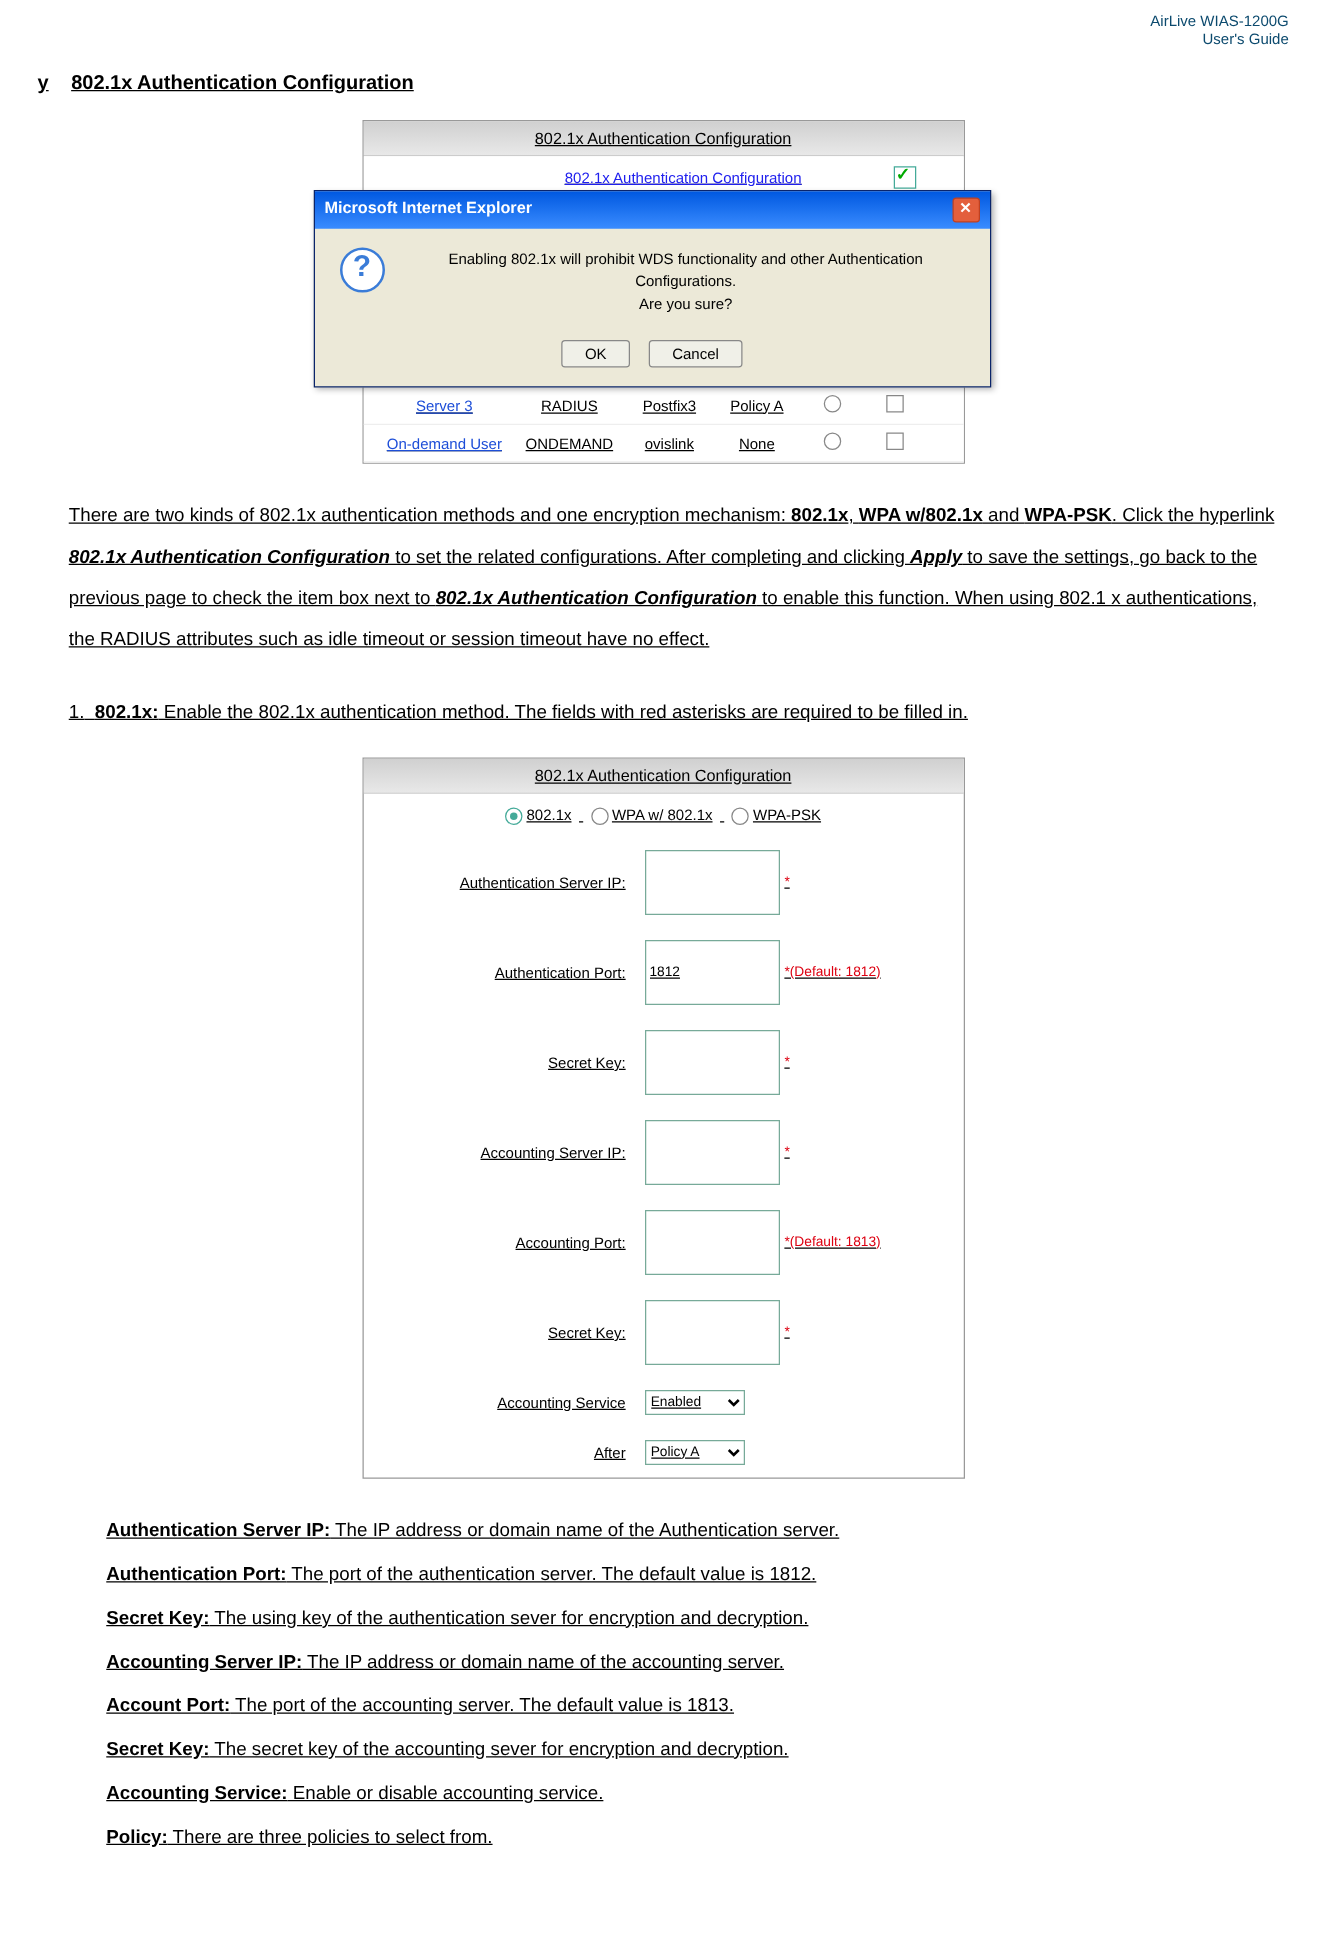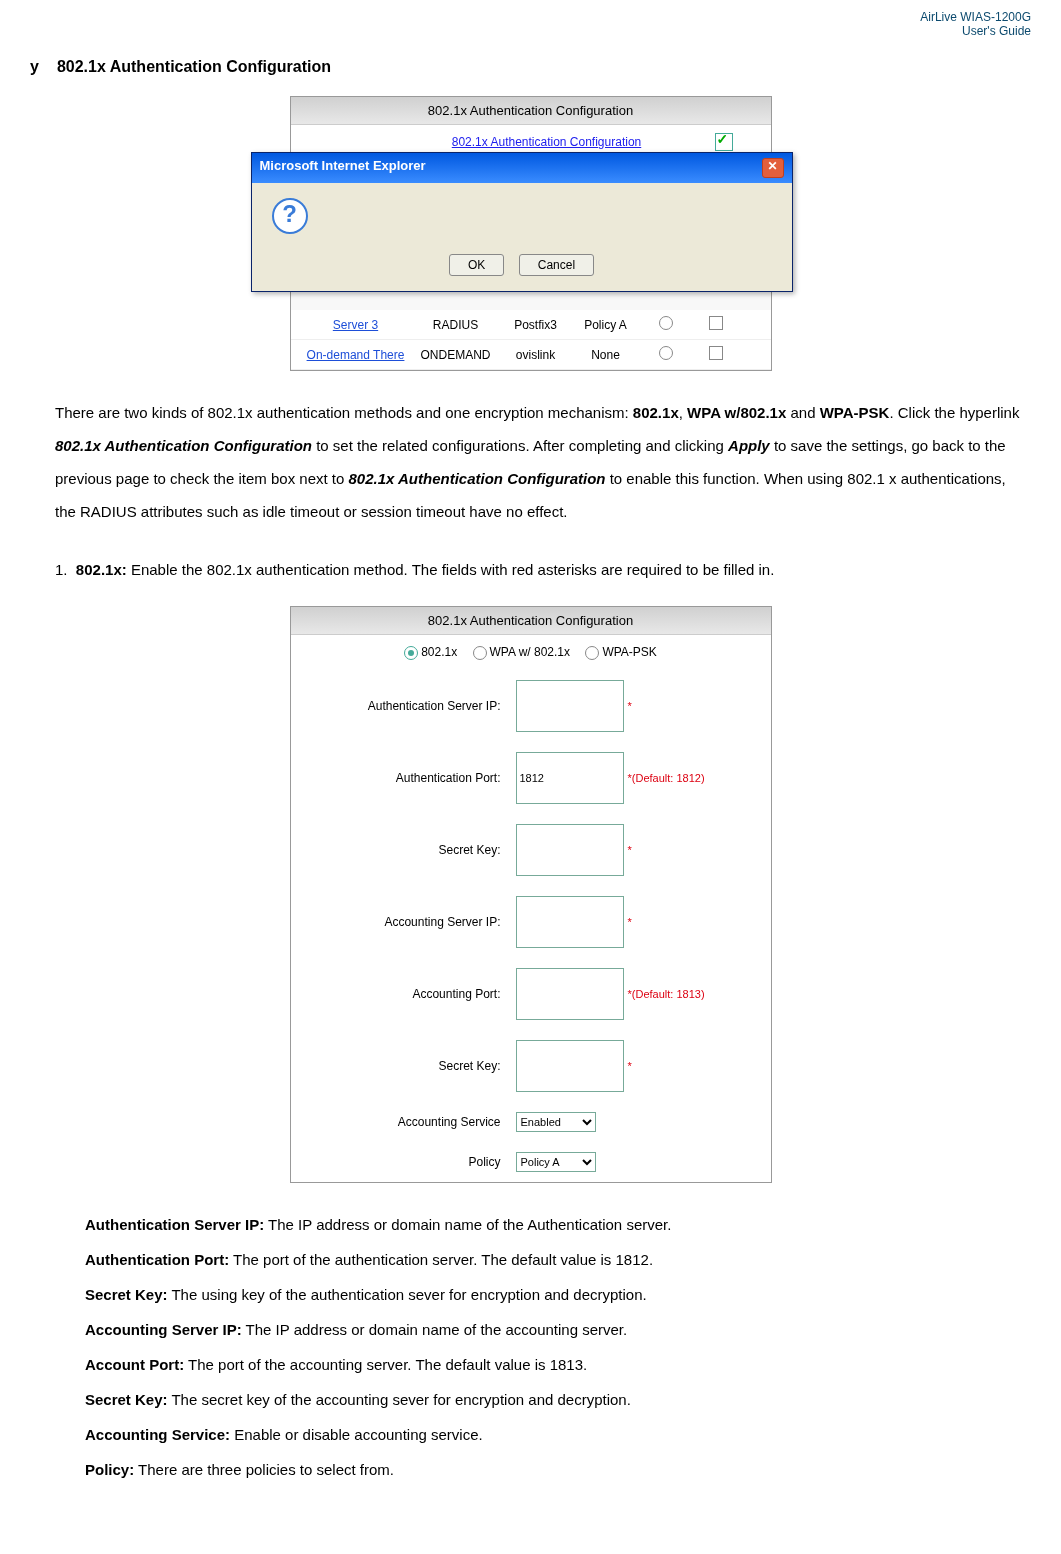--- a/index.html
+++ b/index.html
@@ -10,20 +10,21 @@
       width: 1061px;
     }
     .page-header {
       text-align: right;
       font-size: 12px;
       padding: 10px 30px 0 0;
       color: #0c4a6e;
     }
     .content {
       padding: 10px 30px;
+      text-decoration: underline;
     }
     .section-title {
       font-size: 16px;
       font-weight: bold;
       margin: 10px 0 20px 0;
     }
     .bullet-point {
       margin-left: 0;
     }
     .bullet-marker {
@@ -302,38 +303,42 @@
         <span class="checkbox-green"></span>
       </div>
 
       <div class="ie-dialog">
         <div class="ie-titlebar">
           <span>Microsoft Internet Explorer</span>
           <span class="ie-close">✕</span>
         </div>
         <div class="ie-body">
           <div class="ie-icon">?</div>
+          <div class="ie-text">
+            <div>Enabling 802.1x will prohibit WDS functionality and other Authentication Configurations.</div>
+            <div>Are you sure?</div>
+          </div>
         </div>
         <div class="ie-buttons">
           <button class="ie-btn">OK</button>
           <button class="ie-btn">Cancel</button>
         </div>
       </div>
 
       <div class="table-below-dialog">
         <div class="data-row">
           <span class="col1">Server 3</span>
           <span class="col2">RADIUS</span>
           <span class="col3">Postfix3</span>
           <span class="col4">Policy A</span>
           <span class="col5"><span class="radio-empty"></span></span>
           <span class="col6"><span class="checkbox-empty"></span></span>
         </div>
         <div class="data-row">
-          <span class="col1">On-demand There</span>
+          <span class="col1">On-demand User</span>
           <span class="col2">ONDEMAND</span>
           <span class="col3">ovislink</span>
           <span class="col4">None</span>
           <span class="col5"><span class="radio-empty"></span></span>
           <span class="col6"><span class="checkbox-empty"></span></span>
         </div>
       </div>
     </div>
   </div>
 
@@ -382,21 +387,21 @@
       <div class="form-row">
           <span class="form-label">Secret Key:</span>
           <input class="form-input" value="" style="">
           <span class="red-star">*</span>
         </div>
       <div class="form-row">
           <span class="form-label">Accounting Service</span>
           <select class="form-select"><option>Enabled</option></select>
         </div>
       <div class="form-row">
-          <span class="form-label">Policy</span>
+          <span class="form-label">After</span>
           <select class="form-select"><option>Policy A</option></select>
         </div>
     </div>
   </div>
 
   <div class="def-list">
     <div class="def-item"><span class="bold">Authentication Server IP:</span><span> The IP address or domain name of the Authentication server.</span></div>
     <div class="def-item"><span class="bold">Authentication Port:</span><span> The port of the authentication server. The default value is 1812.</span></div>
     <div class="def-item"><span class="bold">Secret Key:</span><span> The using key of the authentication sever for encryption and decryption.</span></div>
     <div class="def-item"><span class="bold">Accounting Server IP:</span><span> The IP address or domain name of the accounting server.</span></div>

